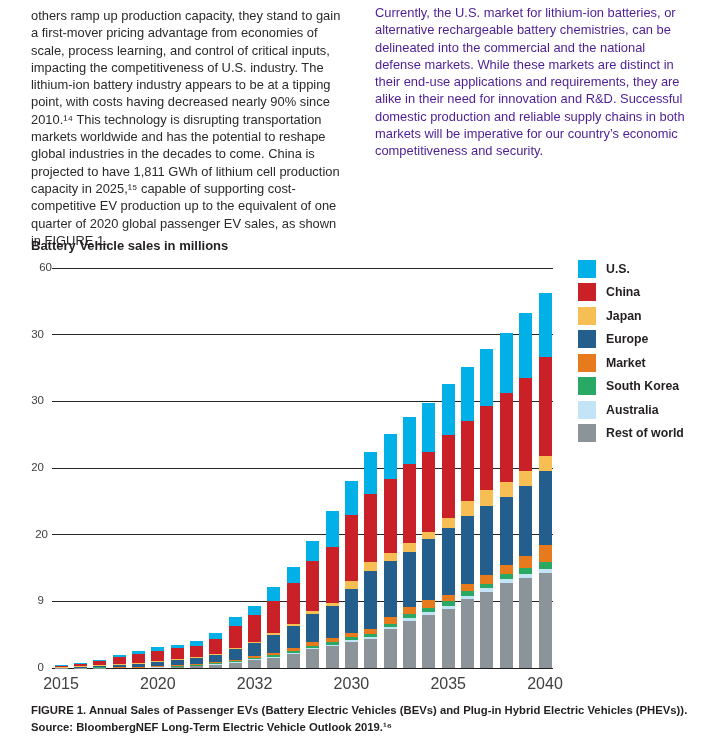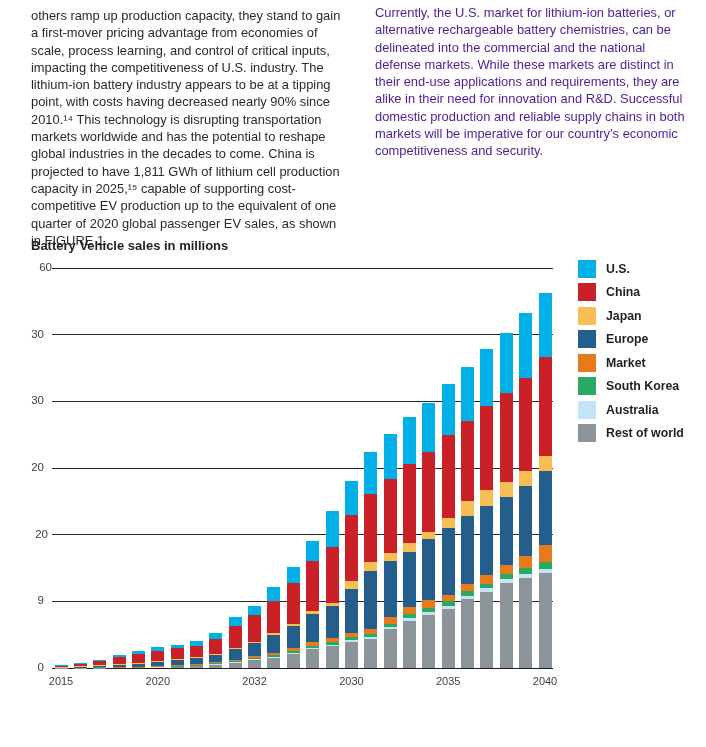--- a/index.html
+++ b/index.html
@@ -11,21 +11,21 @@
   #right-col{left:375px;top:4px;width:318px;}
   #right-heading{font-size:17.6px;font-weight:bold;color:#231f20;line-height:20px;margin:0 0 3px 0;letter-spacing:-0.2px;}
   #right-para{font-size:12.9px;line-height:17.3px;color:#4c1d95;}
   
   #chart-title{left:31px;top:238px;font-size:13px;font-weight:bold;color:#231f20;}
   #plot{left:52px;top:268px;width:501px;height:400px;}
   .gridline{position:absolute;left:0;right:0;height:1px;background:#2a2627;}
   .gridline.zero{height:1.5px;background:#231f20;}
   .bar-seg{position:absolute;width:13px;}
   .y-tick{position:absolute;width:40px;text-align:right;font-size:11.5px;color:#414042;}
-  .x-tick{position:absolute;top:675px;transform:translateX(-50%);font-size:11px;color:#414042;}
+  .x-tick{position:absolute;top:675px;transform:translateX(-50%);font-size:16px;color:#414042;}
   
   #legend{left:578px;top:259px;}
   .legend-item{display:flex;align-items:center;height:19px;margin-bottom:4.5px;}
   .legend-swatch{width:18px;height:18px;flex:0 0 18px;}
   .legend-label{margin-left:10px;font-size:12.3px;font-weight:bold;color:#231f20;white-space:nowrap;}
   
   #caption{left:31px;top:702px;width:665px;font-size:11.3px;font-weight:bold;
            color:#231f20;line-height:16.5px;}
 </style>
 </head>
@@ -300,13 +300,15 @@
       <div class="legend-swatch" style="background: rgb(195, 228, 246);"></div>
       <div class="legend-label">Australia</div>
     </div>
     <div class="legend-item">
       <div class="legend-swatch" style="background: rgb(138, 148, 153);"></div>
       <div class="legend-label">Rest of world</div>
     </div>
   </div>
 
 <div id="caption" class="abs">
+  <div>FIGURE 1. Annual Sales of Passenger EVs (Battery Electric Vehicles (BEVs) and Plug-in Hybrid Electric Vehicles (PHEVs)).</div>
+  <div>Source: BloombergNEF Long-Term Electric Vehicle Outlook 2019.¹⁶</div>
 </div>
 
 </body></html>

